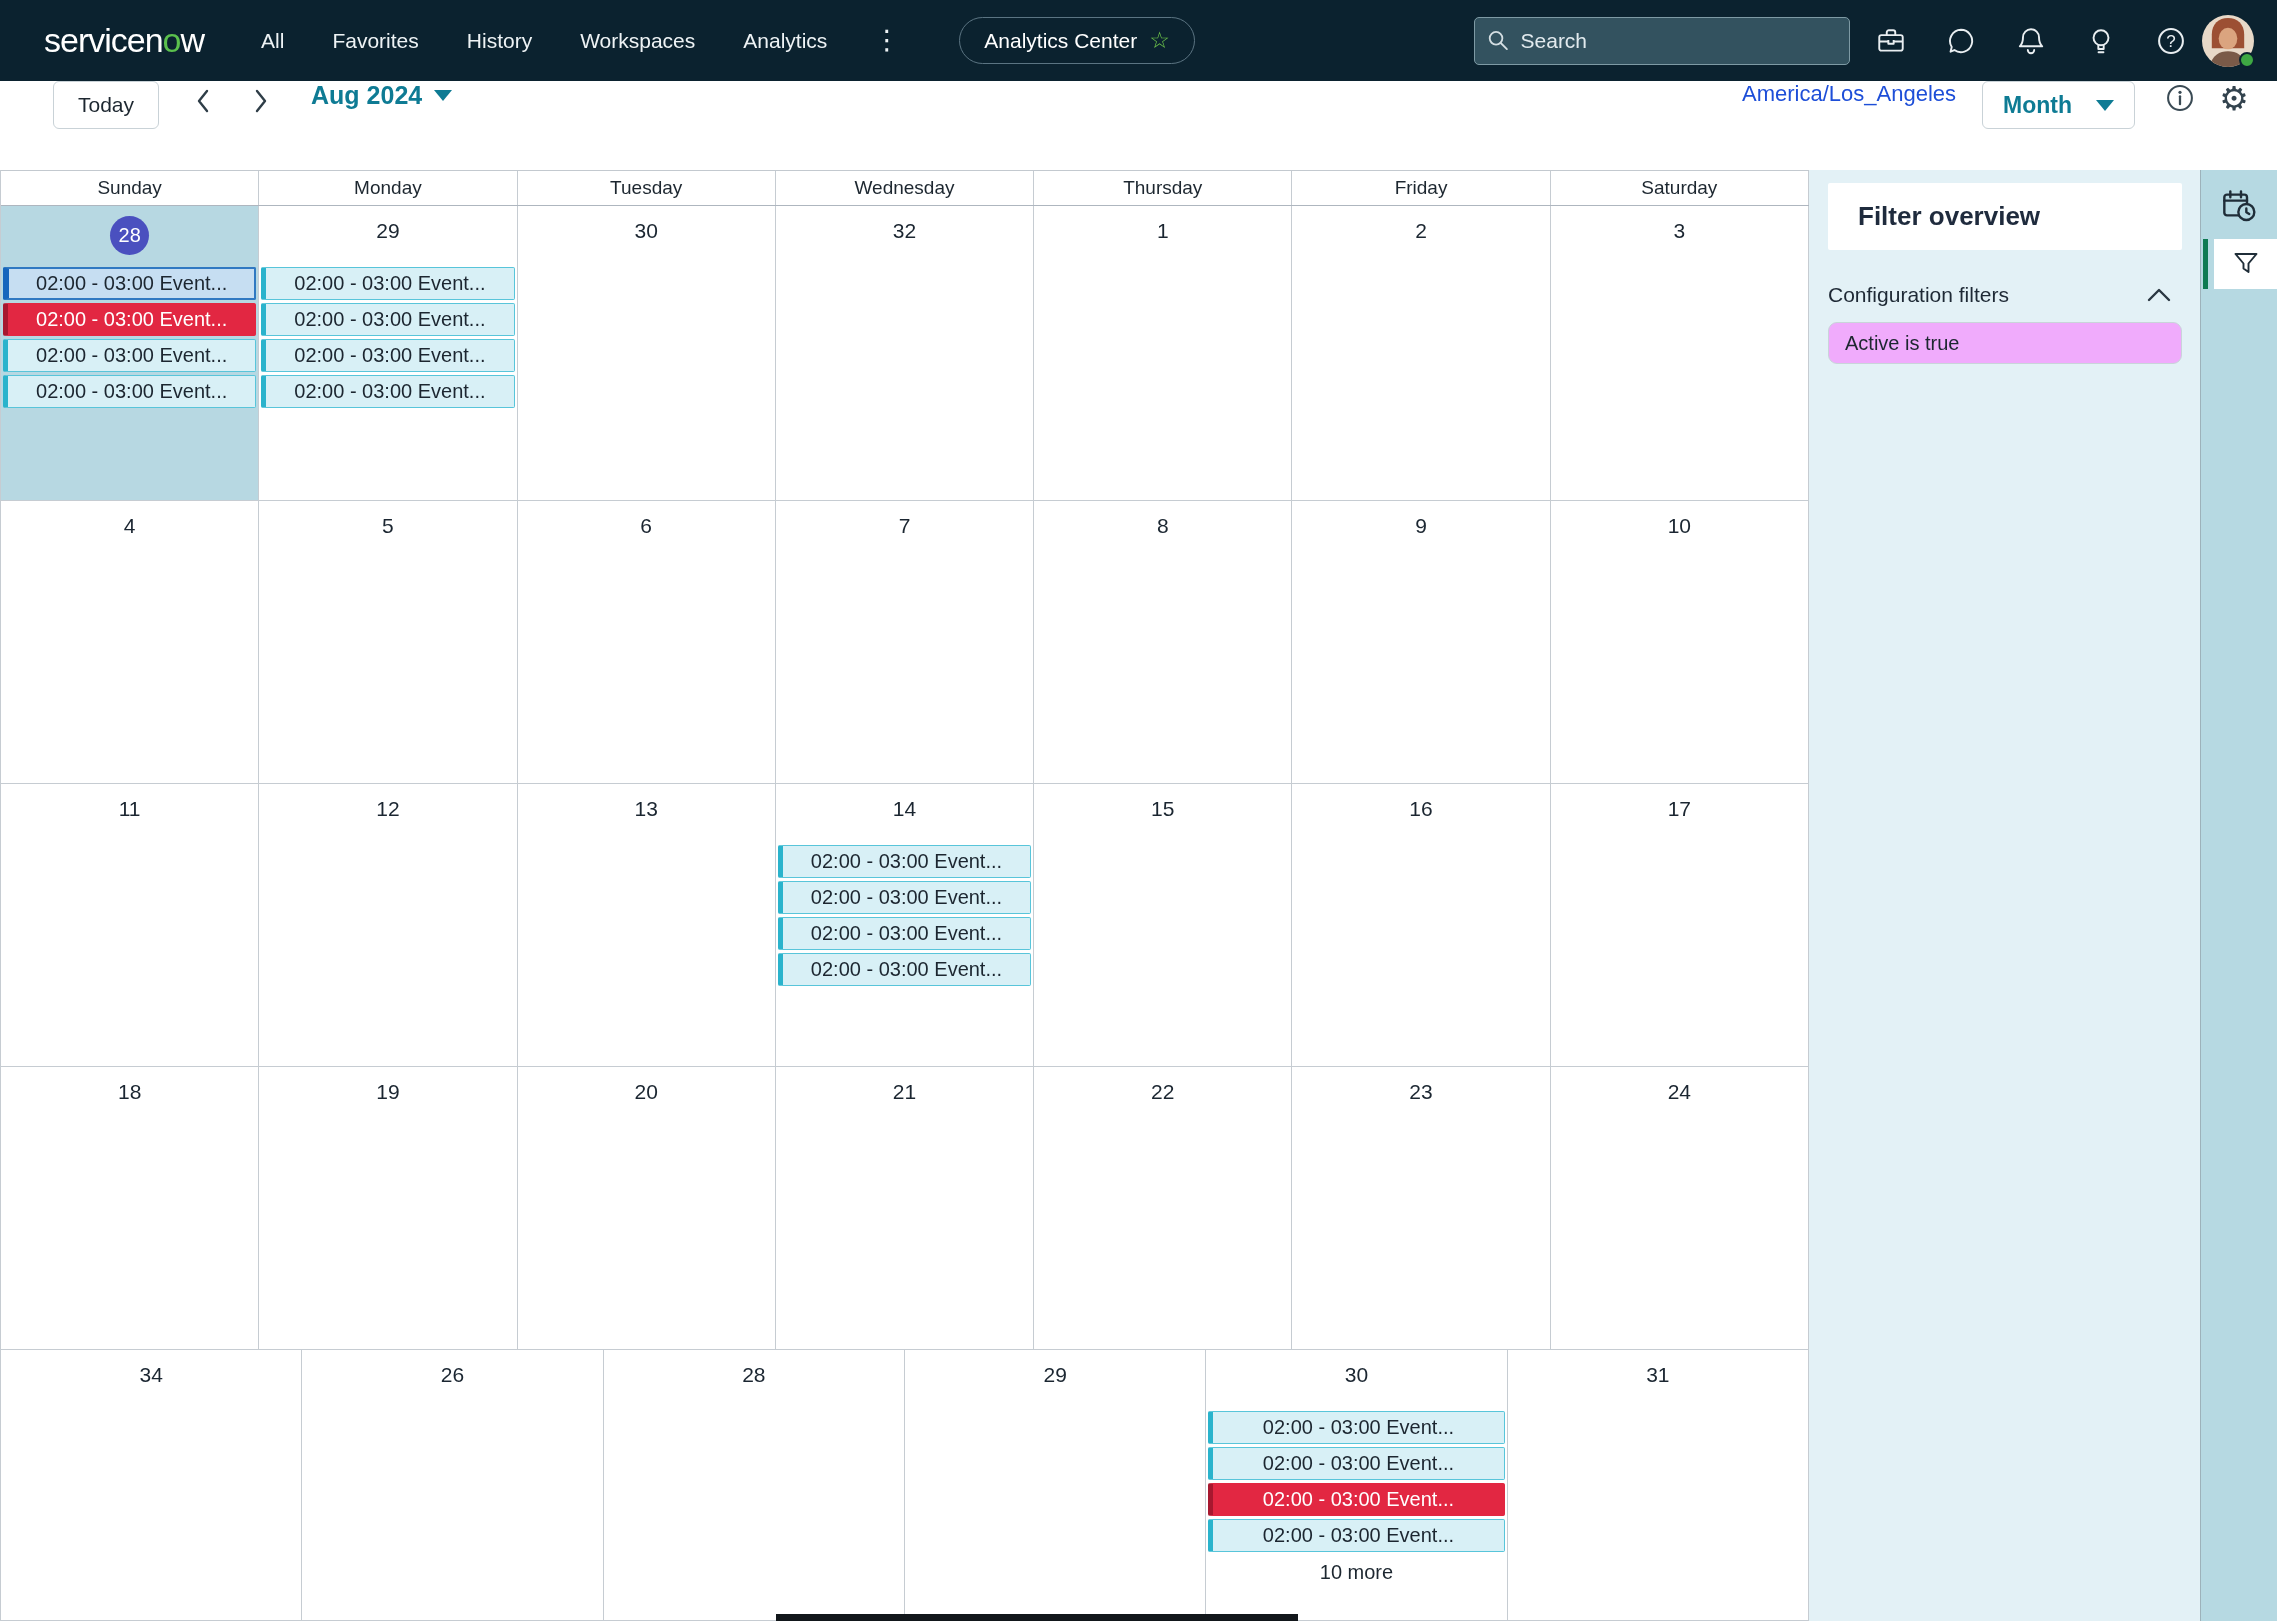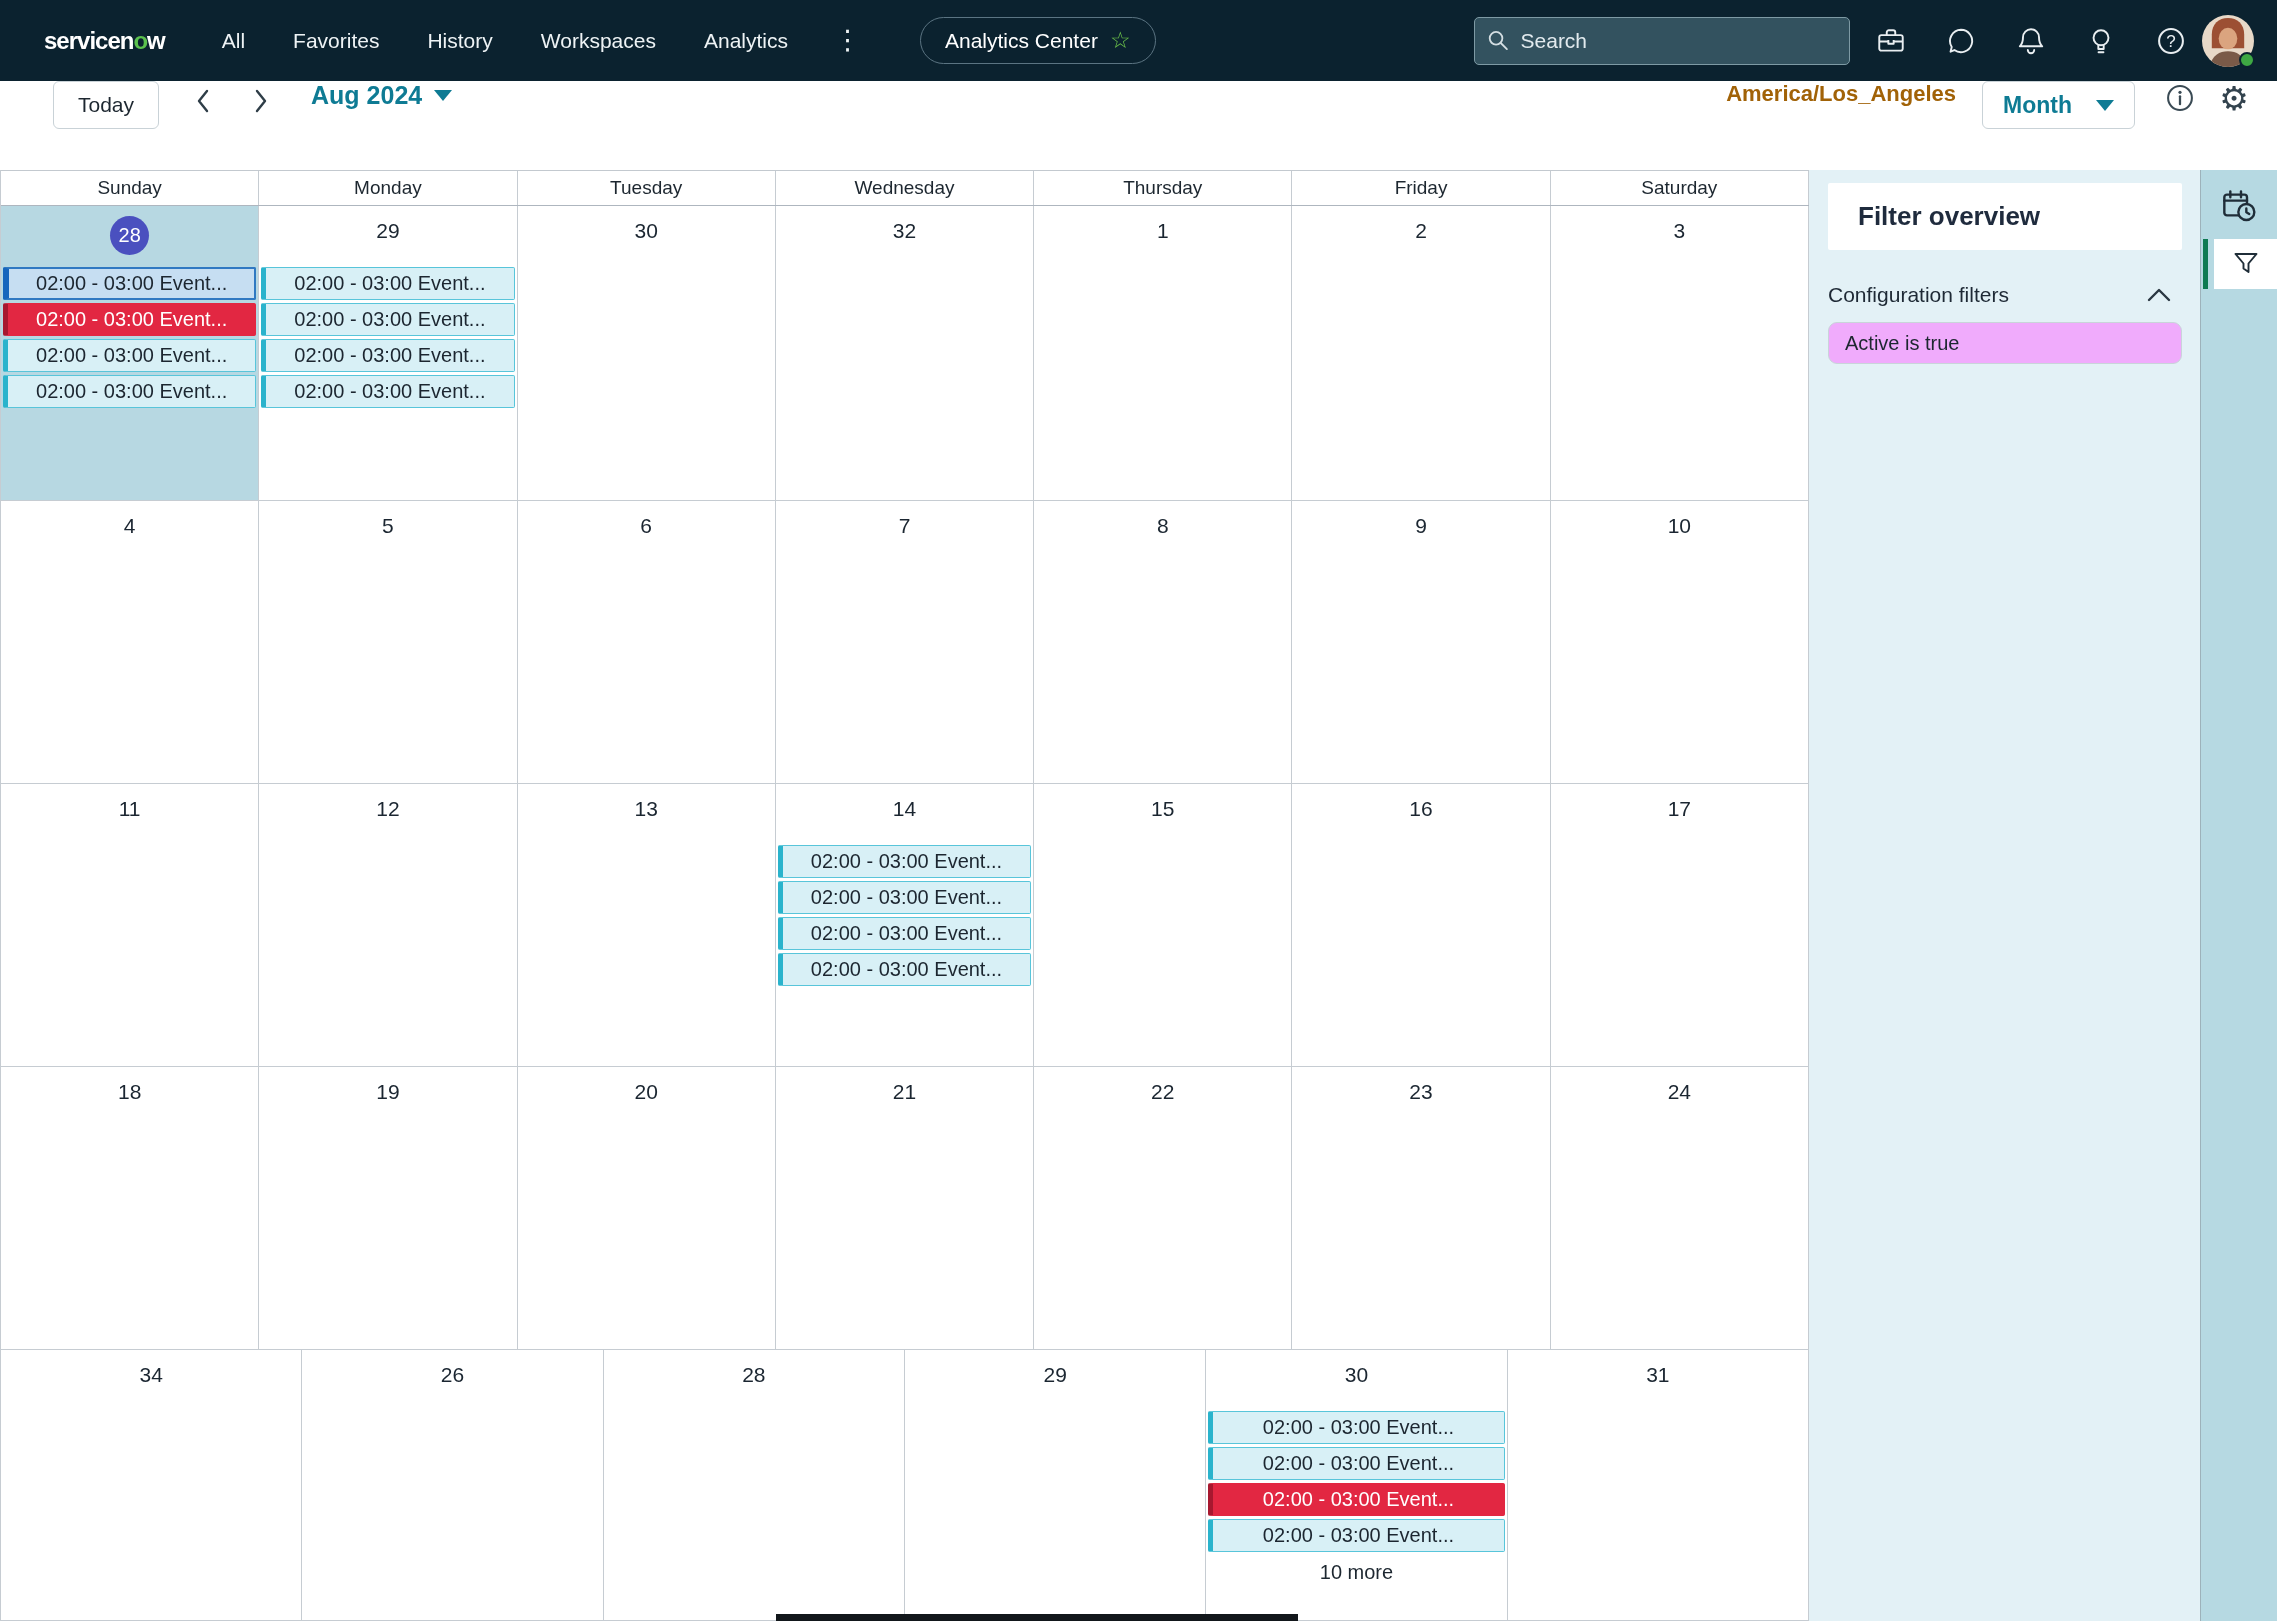--- a/index.html
+++ b/index.html
@@ -2,21 +2,21 @@
 <html><head>
 <meta charset="utf-8">
 <style>
   * { box-sizing: border-box; margin: 0; padding: 0; }
   html,body { width: 2277px; height: 1622px; }
   body { font-family: "Liberation Sans", sans-serif; background: #fff; }
   .app { position: relative; width: 2277px; height: 1622px; overflow: hidden; }
 
   
   .nav { height: 81px; background: #0b222f; display: flex; align-items: center; padding: 0 23px 0 44px; }
-  .logo { font-size: 24px; font-weight: 700; color: #fff; letter-spacing: -1px; white-space: nowrap; }
+  .logo { font-size: 34px; font-weight: 400; color: #fff; letter-spacing: -1px; white-space: nowrap; }
   .logo .accent { color: #5bc14d; }
   .nav-menu { display: flex; align-items: center; margin-left: 57px; gap: 48px; }
   .nav-item { color: #eef3f5; font-size: 21px; cursor: pointer; white-space: nowrap; }
   .kebab { color: #eef3f5; font-size: 27px; margin-left: 46px; cursor: pointer; line-height: 1; }
   .context-pill { margin-left: 59px; height: 47px; border: 1.5px solid #5b7482; border-radius: 24px;
     display: flex; align-items: center; gap: 12px; padding: 0 24px; cursor: pointer; }
   .context-pill .label { color: #fff; font-size: 21px; }
   .context-pill .star { color: #6cc24a; font-size: 23px; line-height: 1; }
   .nav-spacer { flex: 1; }
   .search-box { width: 376px; height: 48px; background: #33525f; border: 1px solid #7e9aa4; border-radius: 5px;
@@ -37,21 +37,21 @@
     font-family: "Liberation Sans", sans-serif; }
   .today-btn { height: 48px; padding: 0 24px; font-size: 21px; color: #1d2730; }
   .chev-btn { width: 40px; height: 40px; border: none; background: none; display: flex; align-items: center;
     justify-content: center; cursor: pointer; }
   .chev-prev { margin-left: 24px; } .chev-next { margin-left: 18px; }
   .month-label { margin-left: 30px; display: flex; align-items: center; gap: 12px; cursor: pointer;
     color: #0e7b94; font-size: 25px; font-weight: 700; }
   .caret-down { width: 0; height: 0; border-left: 9px solid transparent; border-right: 9px solid transparent;
     border-top: 11px solid #0e7b94; }
   .toolbar-spacer { flex: 1; }
-  .timezone { font-size: 22px; color: #a16207; margin-right: 26px; font-weight: bold; }
+  .timezone { font-size: 22px; color: #1d4ed8; margin-right: 26px; }
   .view-btn { height: 48px; padding: 0 20px; display: flex; align-items: center; gap: 24px;
     color: #0e7b94; font-size: 23px; font-weight: 700; }
   .info-btn { margin-left: 28px; } .gear-btn { margin-left: 20px; font-size: 33px; color: #33434e; }
 
   
   .main { display: flex; height: 1451px; }
 
   
   .calendar { position: relative; width: 1809px; border-left: 1px solid #c6ccd2; }
   .dow-row { display: flex; height: 36px; border-top: 1px solid #c3c9cf; border-bottom: 1px solid #aeb6bf; }

